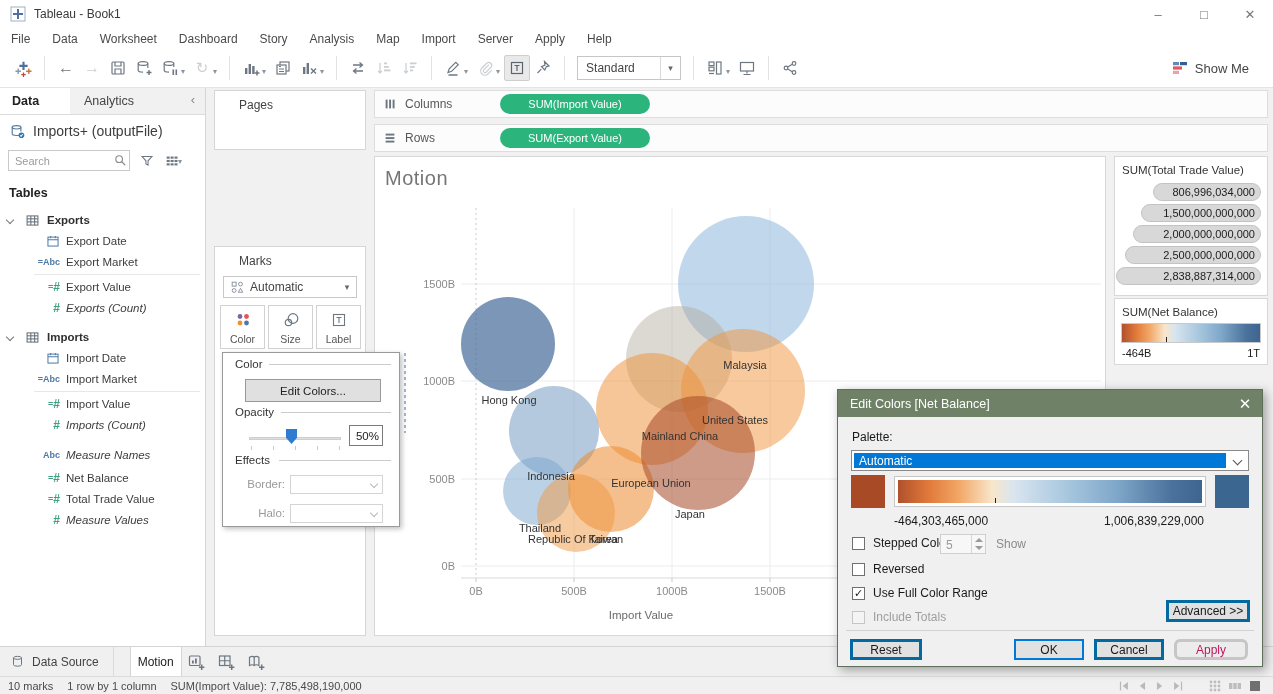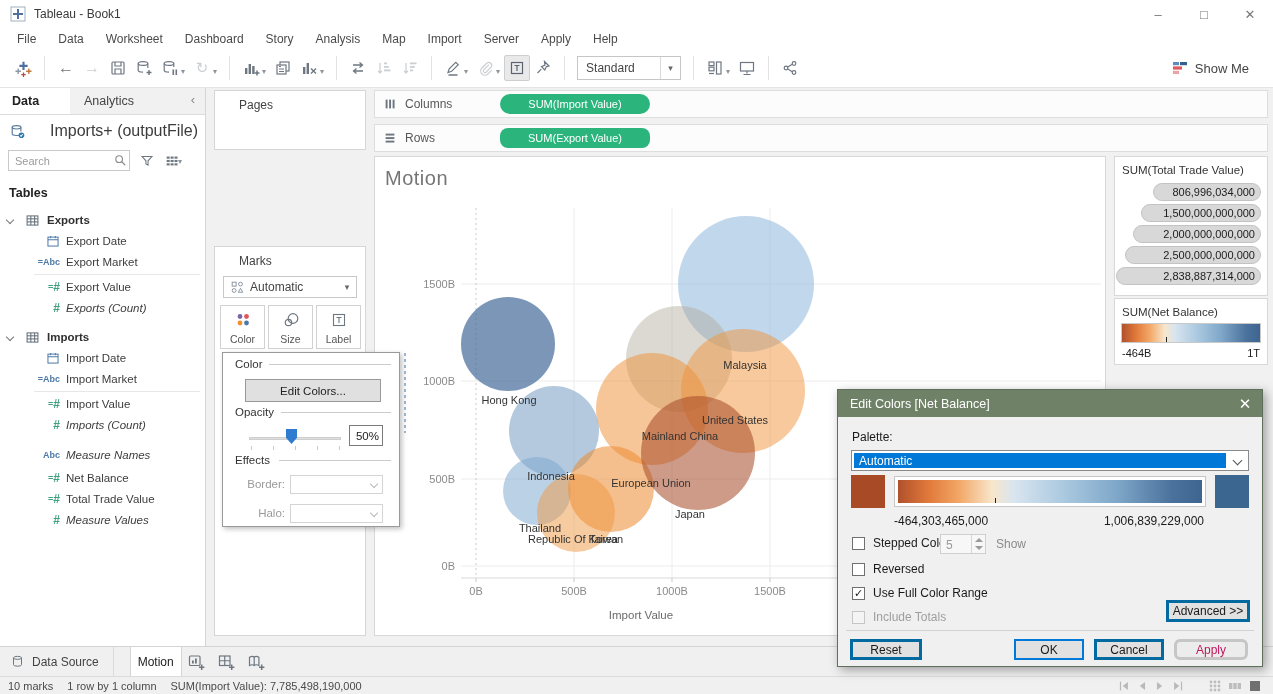--- a/index.html
+++ b/index.html
@@ -7,42 +7,42 @@
   #app { position:relative; width:1273px; height:694px; background:#f1f1f1; overflow:hidden; font-size:12px; color:#333; }
 
   
   .titlebar { position:absolute; left:0; top:0; width:1273px; height:28px; background:#ffffff; display:flex; align-items:center; }
   .titlebar .ttl { font-size:12px; color:#3a3a3a; margin-left:8px; }
   .winbtns { margin-left:auto; display:flex; height:28px; }
   .winbtn { width:46px; height:28px; display:flex; align-items:center; justify-content:center; color:#777; font-size:13px; }
   .applogo { margin-left:10px; display:flex; }
 
   
-  .menubar { position:absolute; left:0; top:28px; width:1273px; height:21px; background:#ffffff; display:flex; align-items:center; padding-left:6px; }
+  .menubar { position:absolute; left:0; top:28px; width:1273px; height:21px; background:#ffffff; display:flex; align-items:center; }
   .menu-item { padding:0 11px; font-size:12px; color:#4a4a4a; }
 
   
   .toolbar { position:absolute; left:0; top:49px; width:1273px; height:39px; background:#ffffff; border-bottom:1px solid #e4e4e4; display:flex; align-items:center; padding:0 10px; }
   .tbtn { min-width:26px; height:26px; display:flex; align-items:center; justify-content:center; border:1px solid transparent; }
   .tbtn.pressed { background:#e9e9e9; border:1px solid #cfcfcf; border-radius:2px; }
   .tbtn.dis { opacity:.35; }
   .tb-caret { font-size:8px; color:#8d949c; margin:6px 4px 0 -2px; }
   .tb-div { width:1px; height:24px; background:#e3e3e3; margin:0 8px; }
   .tb-select { width:104px; height:24px; border:1px solid #c6c6c6; background:#fff; display:flex; align-items:center; margin:0 4px; }
   .tb-select .val { flex:1; padding-left:8px; font-size:12px; color:#444; }
   .tb-select .sel-caret { width:20px; height:100%; border-left:1px solid #d9d9d9; display:flex; align-items:center; justify-content:center; color:#666; font-size:9px; }
   .showme { margin-left:auto; display:flex; align-items:center; gap:7px; padding-right:14px; font-size:13px; color:#444; }
 
   
   .sidebar { position:absolute; left:0; top:88px; width:206px; height:558px; background:#fff; border-right:1px solid #d6d6d6; }
   .side-tabs { position:absolute; left:0; top:0; width:100%; height:27px; background:#f1f1f1; border-bottom:1px solid #dcdcdc; display:flex; align-items:stretch; }
   .tab-data { width:70px; background:#fff; font-weight:bold; font-size:12.5px; color:#222; display:flex; align-items:center; padding-left:12px; }
   .tab-analytics { width:100px; font-size:12.5px; color:#444; display:flex; align-items:center; padding-left:14px; }
   .collapse { margin-left:auto; color:#888; font-size:13px; padding:4px 10px 0 0; }
-  .connection { position:absolute; left:0; top:32px; width:100%; height:22px; display:flex; align-items:center; gap:24px; padding-left:9px; font-size:16px; color:#3c3c3c; }
+  .connection { position:absolute; left:0; top:32px; width:100%; height:22px; display:flex; align-items:center; gap:7px; padding-left:9px; font-size:14px; color:#3c3c3c; }
   .searchrow { position:absolute; left:8px; top:62px; width:192px; height:21px; display:flex; align-items:center; }
   .searchbox { position:relative; width:122px; height:21px; }
   .searchbox input { width:100%; height:100%; border:1px solid #c9c9c9; padding:0 20px 0 6px; font-size:11px; font-family:"Liberation Sans",sans-serif; color:#333; outline:none; }
   .searchbox input::placeholder { color:#9b9b9b; }
   .searchbox .mag { position:absolute; right:3px; top:3px; }
   .srch-ic { margin-left:9px; display:flex; align-items:center; }
   .tables-label { position:absolute; left:9px; top:98px; font-weight:bold; font-size:12.5px; color:#222; }
   .fieldlist { position:absolute; left:0; top:122px; width:206px; }
   .frow { position:absolute; left:0; width:206px; height:20px; display:flex; align-items:center; }
   .frow .chev { position:absolute; left:7px; top:7px; width:6px; height:6px; border-left:1.4px solid #777; border-bottom:1.4px solid #777; transform:rotate(-45deg); }
@@ -622,21 +622,21 @@
           <svg width="14" height="14" viewBox="0 0 16 16">
             <g fill="#6E7781">
               <rect x="3" y="3" width="10" height="2.2"></rect>
               <rect x="3" y="7" width="10" height="2.2"></rect>
               <rect x="3" y="11" width="10" height="2.2"></rect>
             </g>
           </svg>
         </i>
         <span>Rows</span>
       </span>
-    <span class="pill" style="background: rgb(43, 181, 125); border-radius: 8px;">SUM(Export Value)</span>
+    <span class="pill" style="background: rgb(43, 181, 125);">SUM(Export Value)</span>
   </div>
 
   <div class="worksheet">
     <span class="ws-title">Motion</span>
     <svg id="chart" width="730" height="478">
         <line x1="86" x2="726" y1="127" y2="127" stroke="#ececec"></line>
         <line x1="86" x2="726" y1="224" y2="224" stroke="#ececec"></line>
         <line x1="86" x2="726" y1="322" y2="322" stroke="#ececec"></line>
         <line x1="86" x2="726" y1="409" y2="409" stroke="#ececec"></line>
         <line x1="101" x2="101" y1="51" y2="421" stroke="#c9c9c9" stroke-dasharray="2,3"></line>

